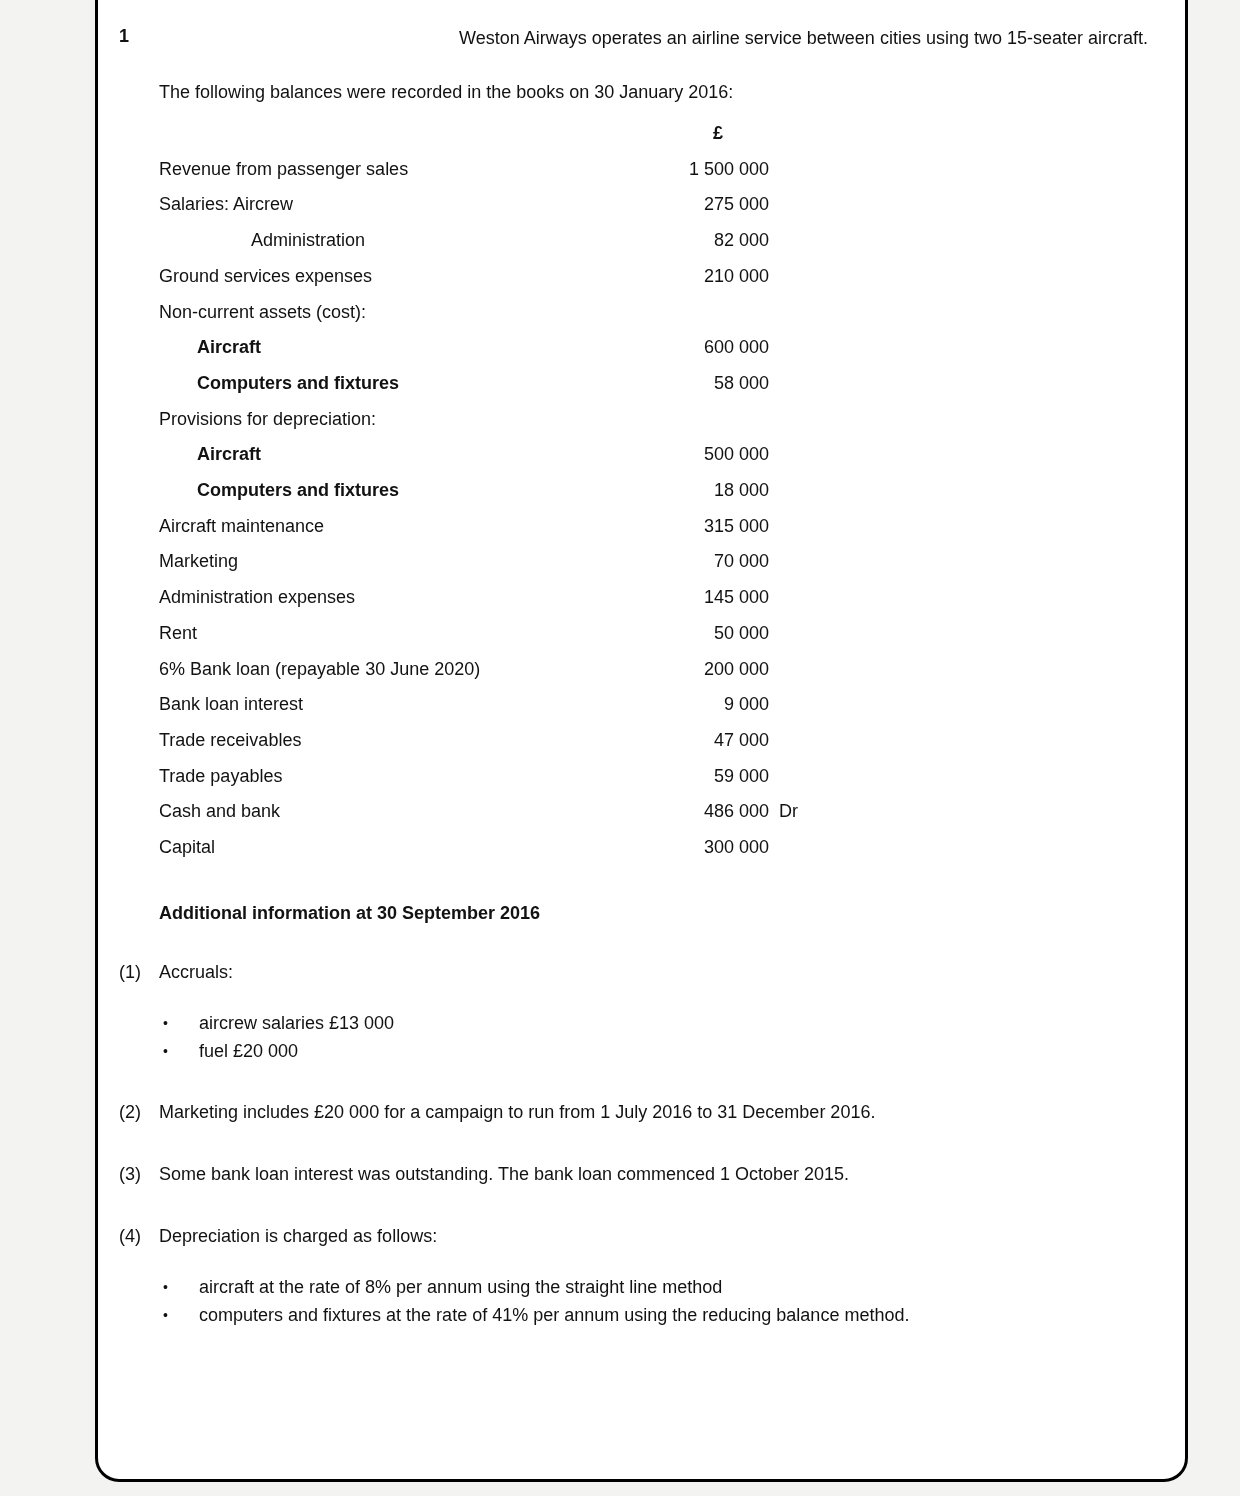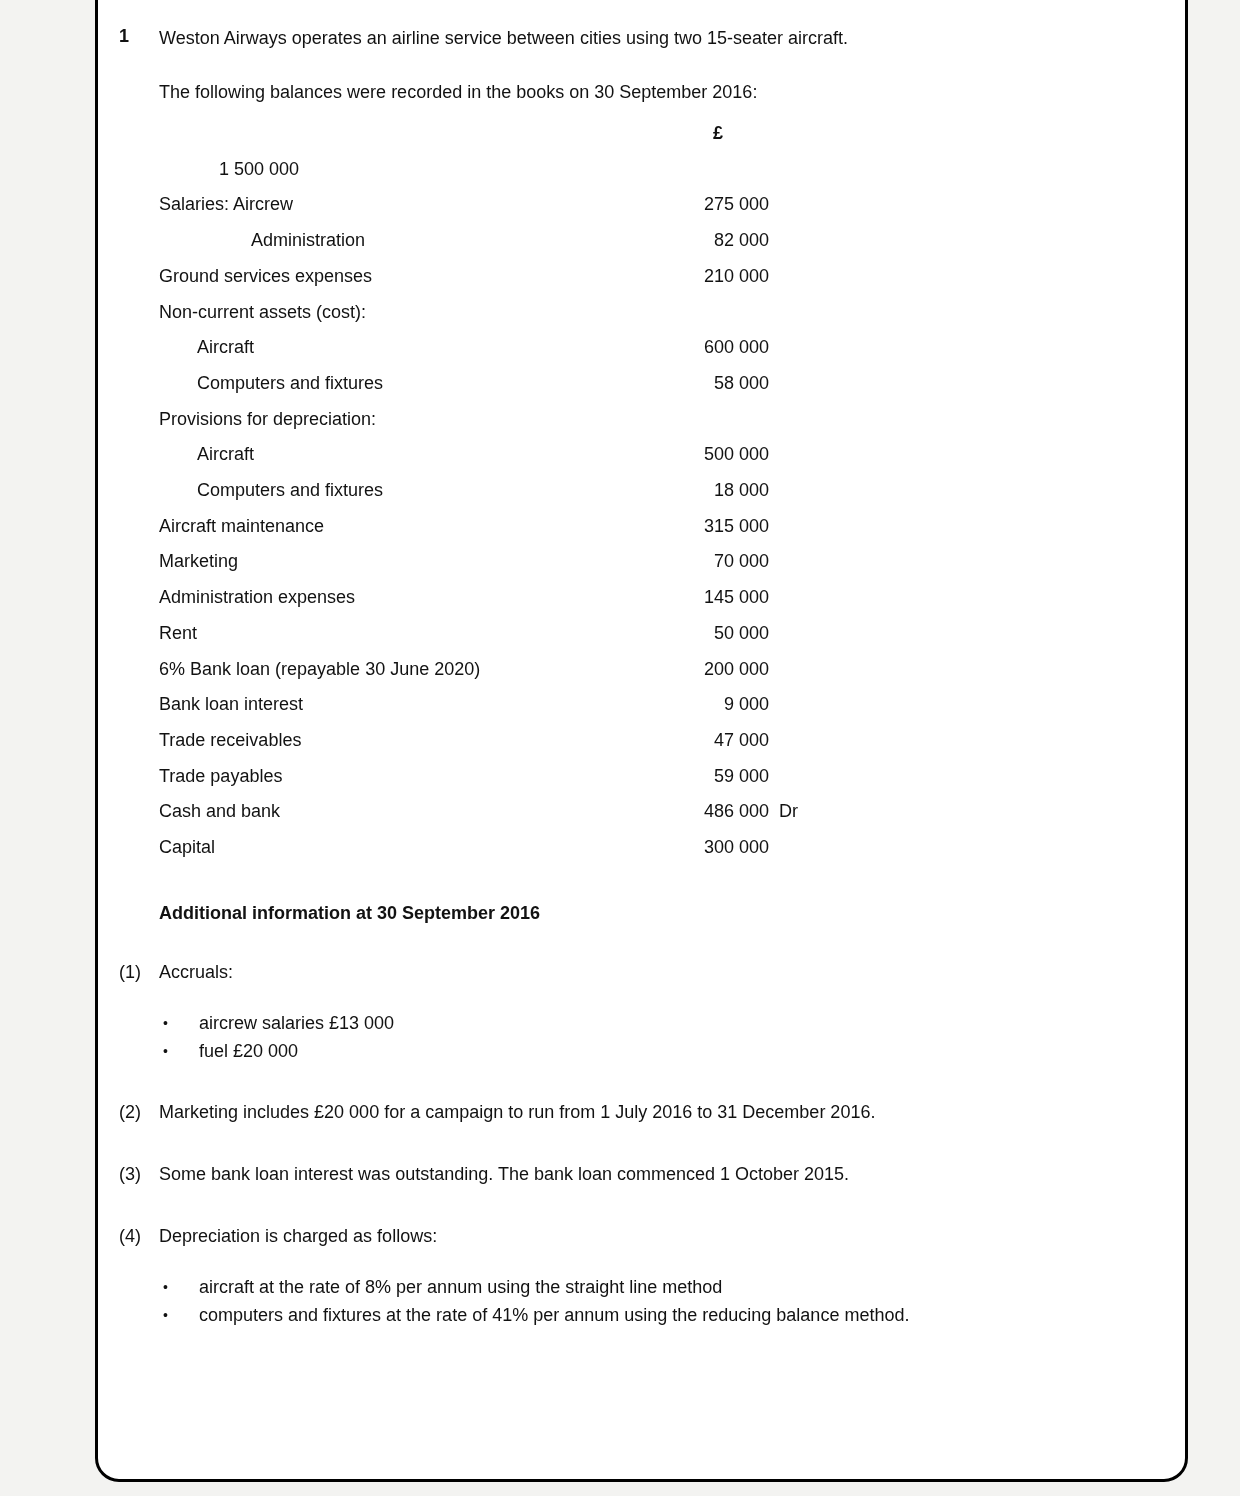--- a/index.html
+++ b/index.html
@@ -26,26 +26,26 @@
   .content {
     position: absolute;
     left: 95px;
     top: 0;
     width: 1093px;
     padding: 26px 40px 0 24px;
     font-size: 18px;
   }
   .qline { display: flex; }
   .qnum  { flex: 0 0 40px; font-weight: bold; }
-  .qtext { flex: 1; line-height: 24px; }
+  .qtext { flex: 1; line-height: 24px; text-align: right; }
   .intro2 { margin-top: 30px; margin-left: 40px; line-height: 24px; }
   .table  { margin-top: 12px; margin-left: 40px; }
   .bal-row { display: flex; align-items: baseline; line-height: 35.7px; }
   .bal-label { flex: 0 0 470px; }
-  .bal-label.ind1 { padding-left: 38px; }
+  .bal-label.ind1 { padding-left: 38px; font-weight: bold; }
   .bal-label.ind2 { padding-left: 92px; }
   .bal-amount { flex: 0 0 140px; text-align: right; }
   .bal-suffix { flex: 0 0 50px; padding-left: 10px; }
   .cur-head { font-weight: bold; padding-right: 46px; }
   .add-heading {
     margin-top: 35px;
     margin-left: 40px;
     font-weight: bold;
     line-height: 24px;
   }
@@ -64,31 +64,32 @@
 
 <div class="frame"></div>
 
 <div class="content">
 
   <div class="qline">
     <span class="qnum">1</span>
     <span class="qtext">Weston Airways operates an airline service between cities using two 15-seater aircraft.</span>
   </div>
 
-  <div class="intro2">The following balances were recorded in the books on 30 September 2016:</div>
+  <div class="intro2">The following balances were recorded in the books on 30 January 2016:</div>
 
   <div class="table">
 
     <div class="bal-row">
       <span class="bal-label"></span>
       <span class="bal-amount cur-head">£</span>
       <span class="bal-suffix"></span>
     </div>
 
     <div class="bal-row">
+      <span class="bal-label ind0">Revenue from passenger sales</span>
       <span class="bal-amount">1 500 000</span>
       <span class="bal-suffix"></span>
     </div>
 
     <div class="bal-row">
       <span class="bal-label ind0">Salaries: Aircrew</span>
       <span class="bal-amount">275 000</span>
       <span class="bal-suffix"></span>
     </div>
 

